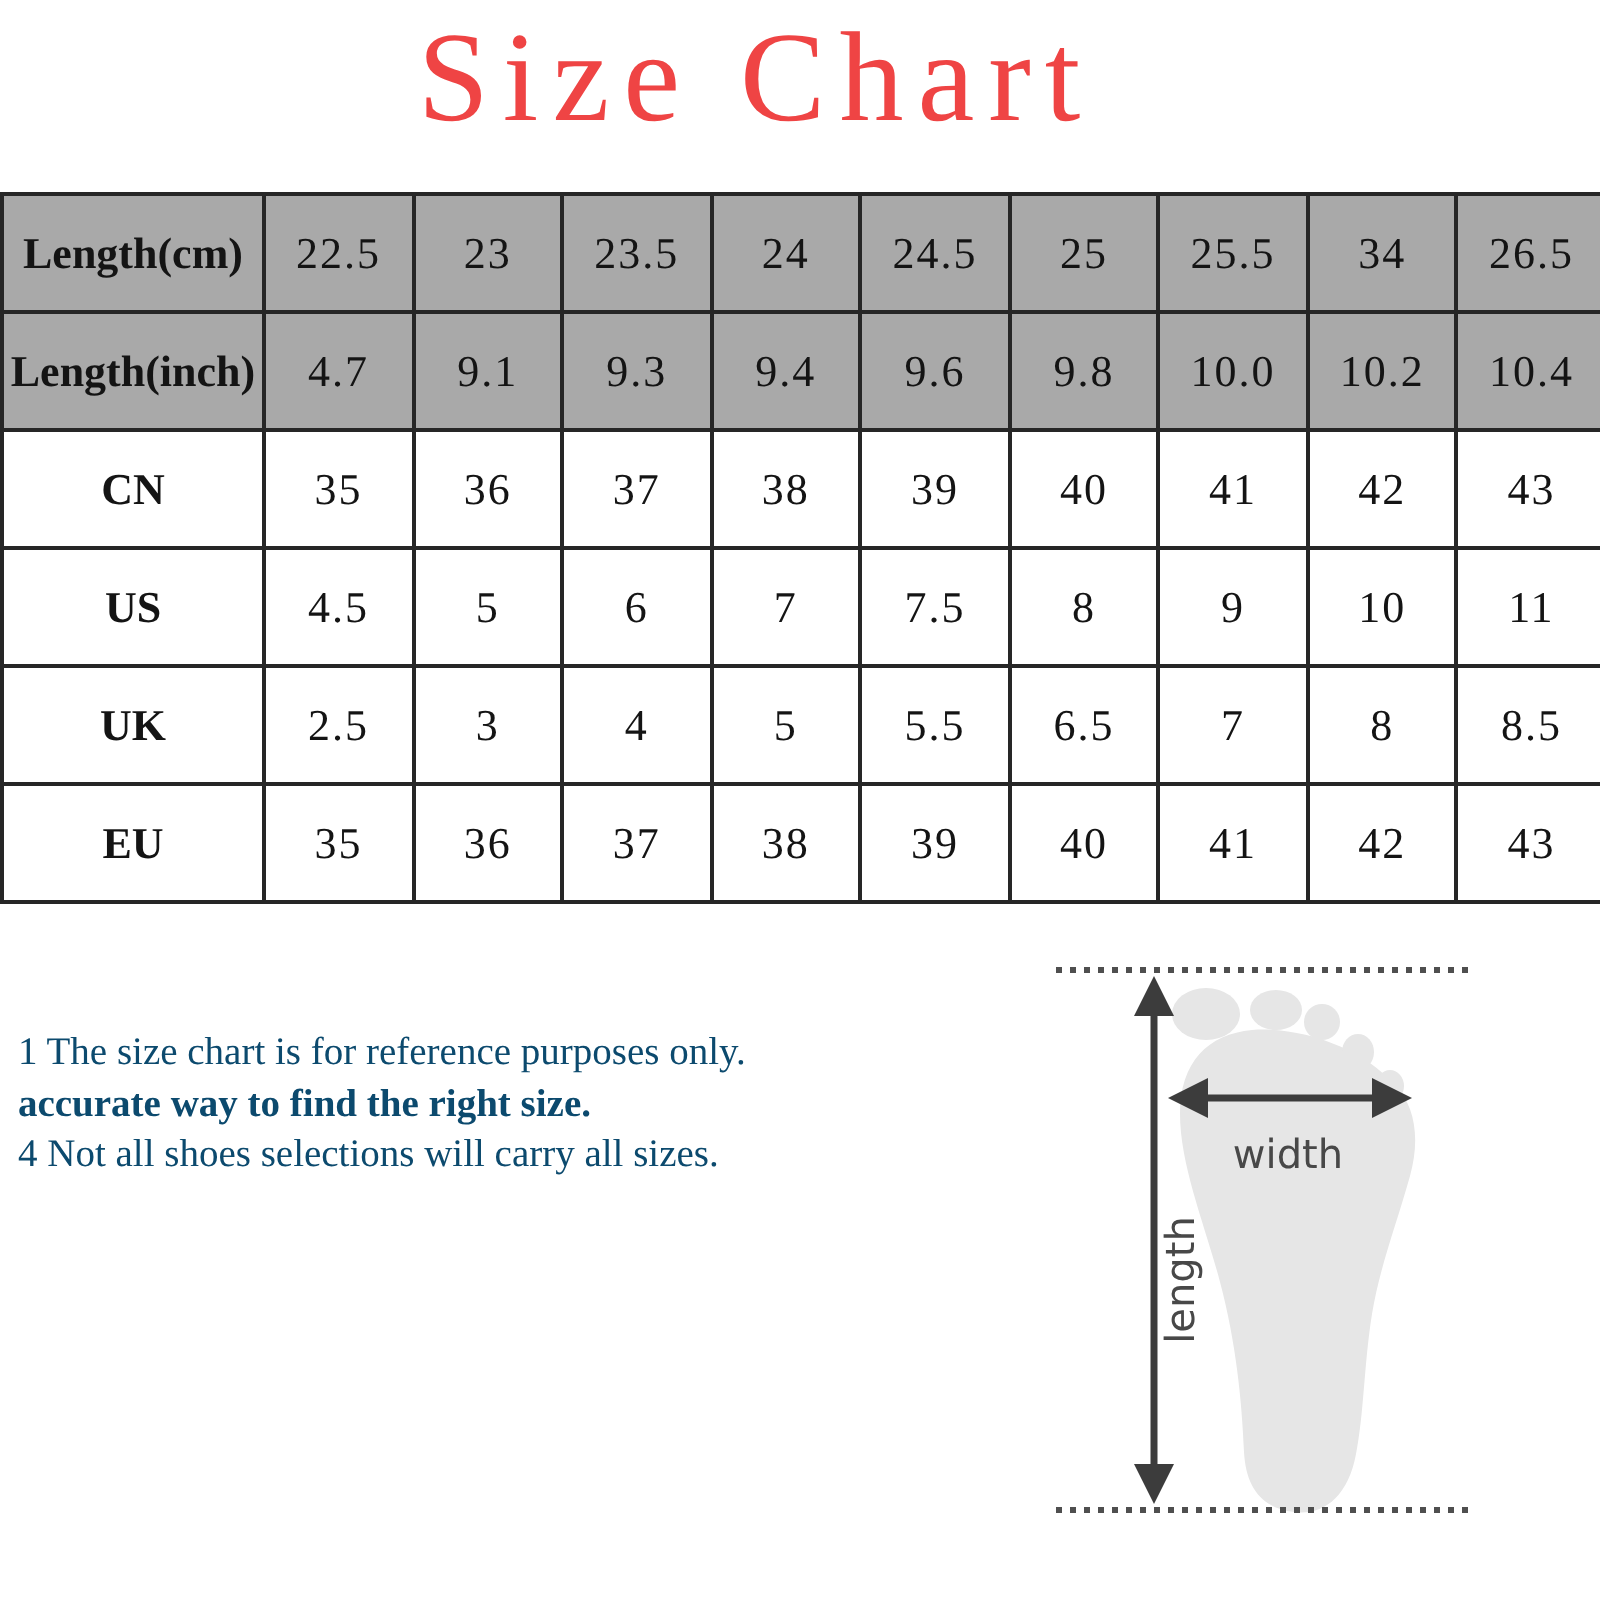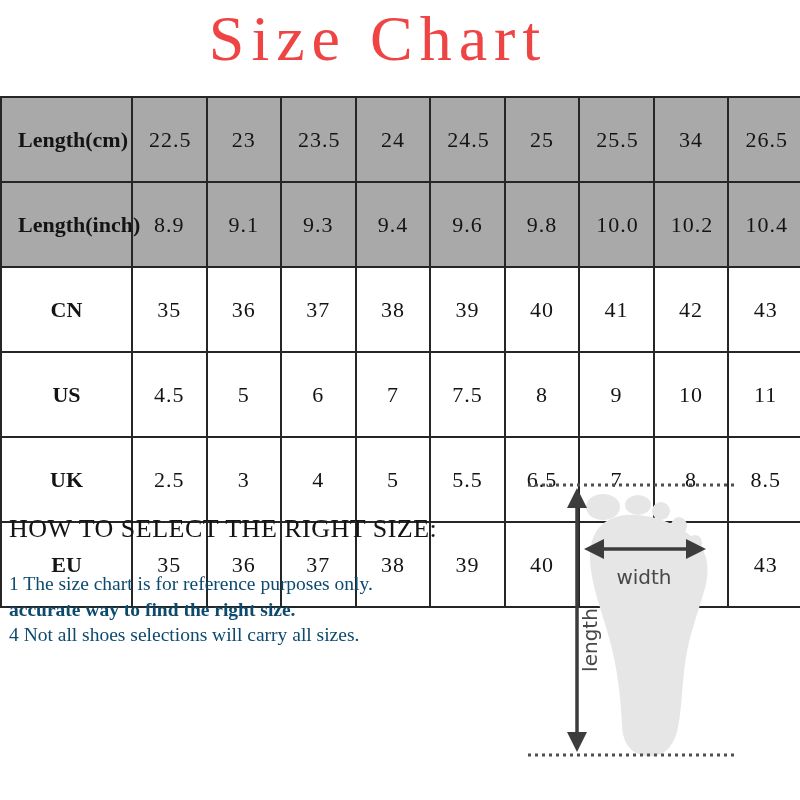--- a/index.html
+++ b/index.html
@@ -38,21 +38,21 @@
   }
   .size-table td {
     border: 2px solid #262626;
     height: 51px;
     text-align: center;
     vertical-align: middle;
     font-family: "Liberation Serif", serif;
     font-size: 22px;
     color: #141414;
     letter-spacing: 1px;
-    padding: 16px;
+    padding: 3px;
   }
   .size-table col.c-label { width: 131px; }
   .size-table td.lbl {
     font-weight: bold;
     letter-spacing: 0;
     font-size: 22px;
   }
   .size-table tr.shaded td { background: #a9a9a9; }
 
   
@@ -118,21 +118,21 @@
         <td>23.5</td>
         <td>24</td>
         <td>24.5</td>
         <td>25</td>
         <td>25.5</td>
         <td>34</td>
         <td>26.5</td>
       </tr>
       <tr class="shaded">
         <td class="lbl">Length(inch)</td>
-        <td>8.9</td>
+        <td>4.7</td>
         <td>9.1</td>
         <td>9.3</td>
         <td>9.4</td>
         <td>9.6</td>
         <td>9.8</td>
         <td>10.0</td>
         <td>10.2</td>
         <td>10.4</td>
       </tr>
       <tr>
@@ -180,21 +180,20 @@
         <td>39</td>
         <td>40</td>
         <td>41</td>
         <td>42</td>
         <td>43</td>
       </tr>
     </tbody>
   </table>
 
   <section class="guide">
-    <h2>HOW TO SELECT THE RIGHT SIZE:</h2>
     <div class="line">1 The size chart is for reference purposes only.</div>
     <div class="line bold">accurate way to find the right size.</div>
     <div class="line">4 Not all shoes selections will carry all sizes.</div>
   </section>
 
   <svg class="foot-diagram" width="280" height="345" viewBox="0 0 280 345" xmlns="http://www.w3.org/2000/svg">
 
     <g>
       <path fill="#e6e6e6" d="M 70,102
                C 70,76 84,62 106,60

